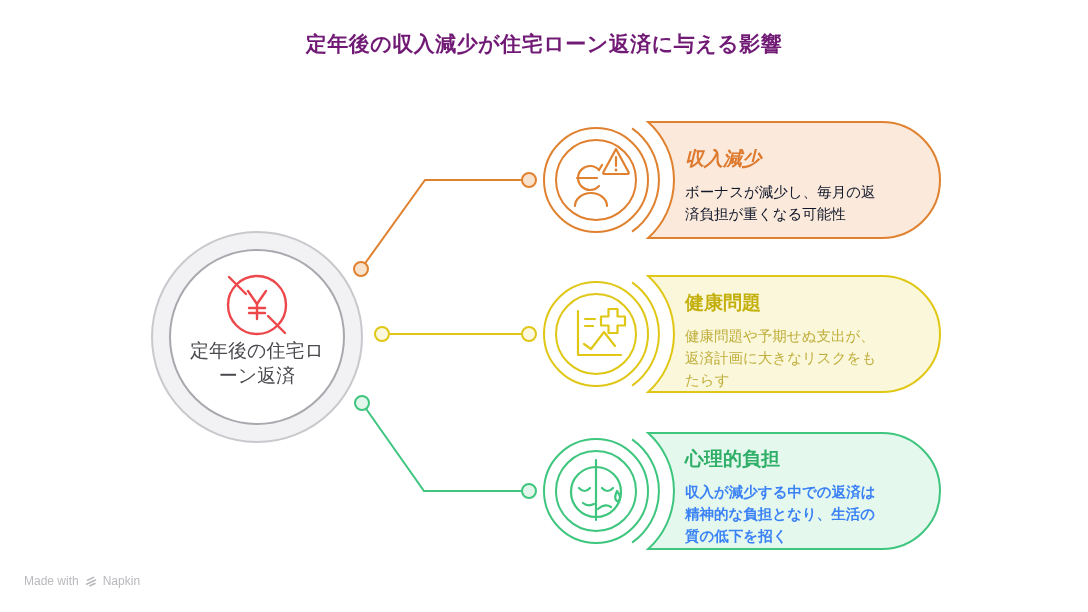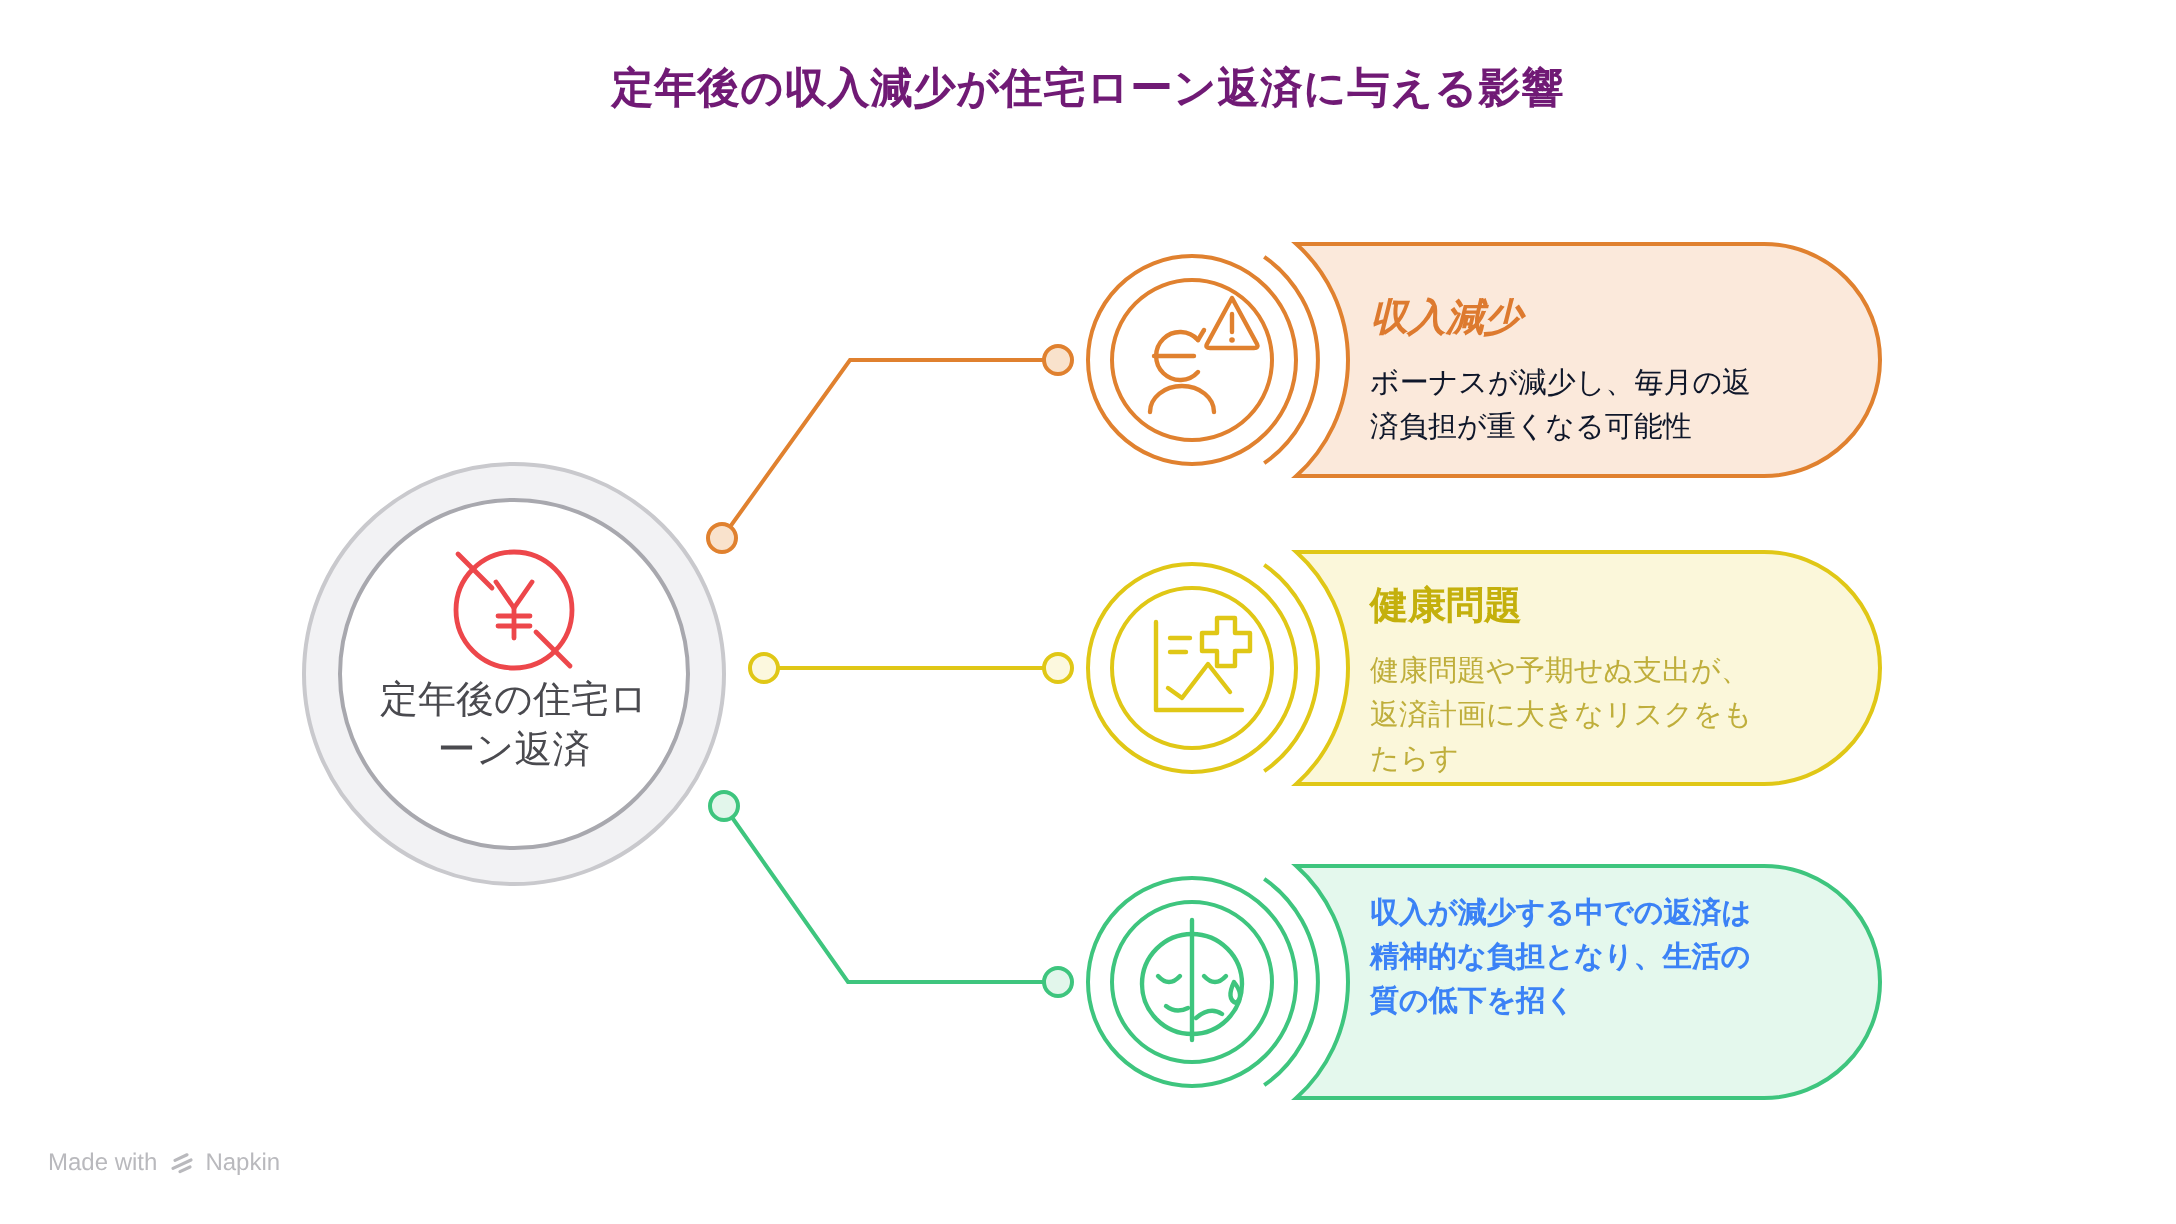--- a/index.html
+++ b/index.html
@@ -124,20 +124,21 @@
   </div>
 
   <div class="branch-text b1 t1">
     <div class="branch-title">健康問題</div>
     <div class="branch-desc">健康問題や予期せぬ支出が、
 返済計画に大きなリスクをも
 たらす</div>
   </div>
 
   <div class="branch-text b2 t2">
+    <div class="branch-title">心理的負担</div>
     <div class="branch-desc">収入が減少する中での返済は
 精神的な負担となり、生活の
 質の低下を招く</div>
   </div>
 
   <div class="footer">
     <span>Made with</span>
     <svg width="14" height="14" viewBox="0 0 14 14">
       <g stroke="#B9B9BD" stroke-width="1.6" stroke-linecap="round" fill="none">
         <path d="M 3.5 6.2 L 9.5 3.4"></path>

